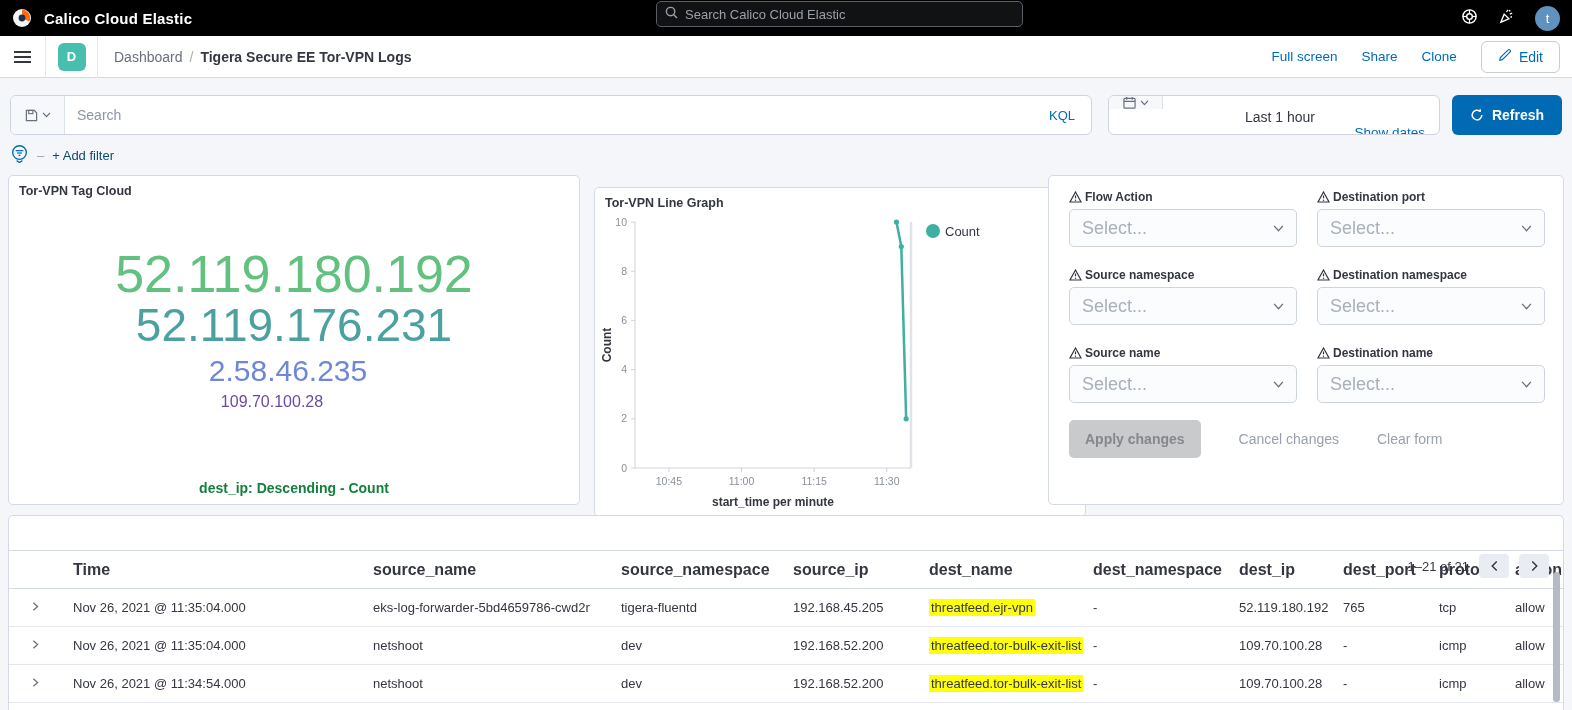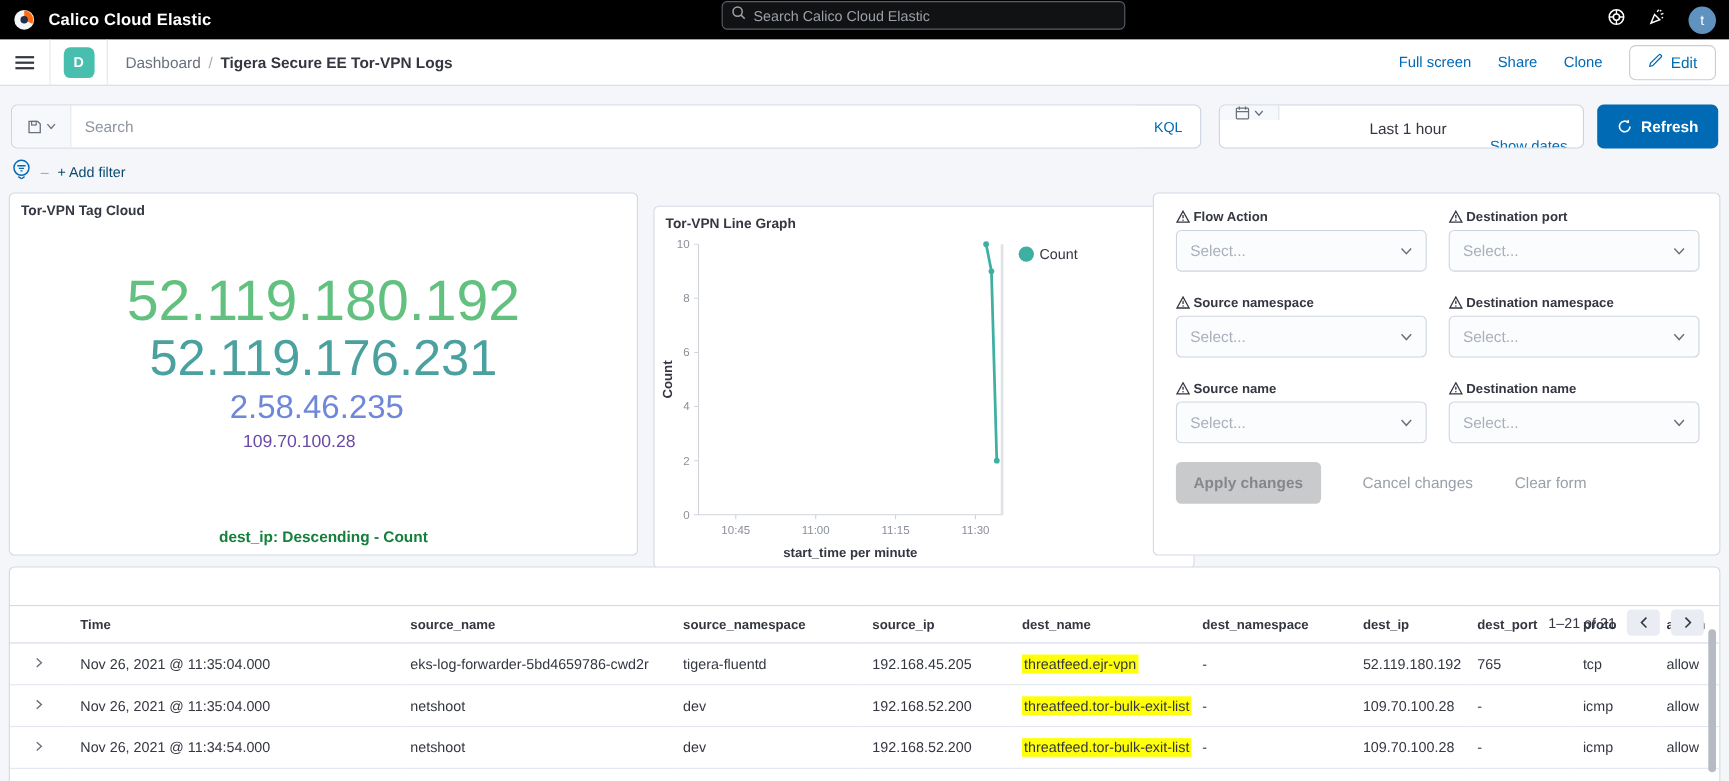--- a/index.html
+++ b/index.html
@@ -67,33 +67,33 @@
   #linechart { margin:2px 0 0 4px; display:block; }
   .tick { font-size:10.5px; fill:#8a909a; }
   .axis-title { font-size:12px; font-weight:700; fill:#343741; }
   .legend-label { font-size:13px; fill:#343741; }
 
   
   #controls-panel { left:1048px; top:175px; width:516px; height:330px; }
   .controls-grid { display:grid; grid-template-columns:228px 228px; column-gap:20px; row-gap:21px; padding:14px 20px 0 20px; }
   .field-label { display:flex; align-items:center; gap:3px; font-size:12px; font-weight:700; color:#343741; margin-bottom:5px; }
   .select-box { height:38px; background:#fbfcfd; border:1px solid #cdd4e0; border-radius:5px; display:flex; align-items:center; justify-content:space-between; padding:0 12px; cursor:pointer; }
-  .select-placeholder { color:#a9b0bc; font-size:14px; }
+  .select-placeholder { color:#a9b0bc; font-size:18px; }
   .controls-buttons { display:flex; align-items:center; padding:17px 20px 0 20px; gap:38px; }
   .apply-btn { height:38px; padding:0 16px; background:#c9cacc; color:#84878c; border:none; border-radius:5px; font-size:14px; font-weight:600; font-family:inherit; }
   .text-btn { background:none; border:none; color:#9aa0aa; font-size:14px; font-family:inherit; cursor:pointer; }
 
   
   #table-panel { left:8px; top:515px; width:1556px; height:220px; overflow:hidden; }
   .pagination { position:absolute; right:14px; top:38px; display:flex; align-items:center; gap:10px; }
   .page-count { font-size:13px; color:#343741; }
   .page-btn { width:30px; height:24px; border:none; border-radius:4px; background:#e9edf3; display:flex; align-items:center; justify-content:center; cursor:pointer; }
   table { border-collapse:collapse; table-layout:fixed; width:1540px; margin-top:34px; font-size:13px; }
   thead tr { border-top:1px solid #d3dae6; border-bottom:1px solid #d3dae6; }
-  th { text-align:left; font-size:12px; font-weight:700; color:#343741; padding:10px 8px 9px 8px; }
+  th { text-align:left; font-size:16px; font-weight:700; color:#343741; padding:10px 8px 9px 8px; }
   tbody tr { border-bottom:1px solid #e2e7ef; }
   td { padding:11px 8px; color:#343741; white-space:nowrap; overflow:hidden; }
   .col-exp { width:56px; } .col-time { width:300px; } .col-sname { width:248px; } .col-sns { width:172px; }
   .col-sip { width:136px; } .col-dname { width:164px; } .col-dns { width:146px; } .col-dip { width:104px; }
   .col-dport { width:96px; } .col-proto { width:76px; } .col-action { width:58px; }
   td.exp { padding-left:22px; cursor:pointer; }
   mark.hl { background:#ffff0a; color:#343741; padding:1px 2px; }
   .vscrollbar { position:absolute; right:3px; top:56px; width:7px; height:130px; border-radius:4px; background:#b6bac2; }
 </style>
 </head>

